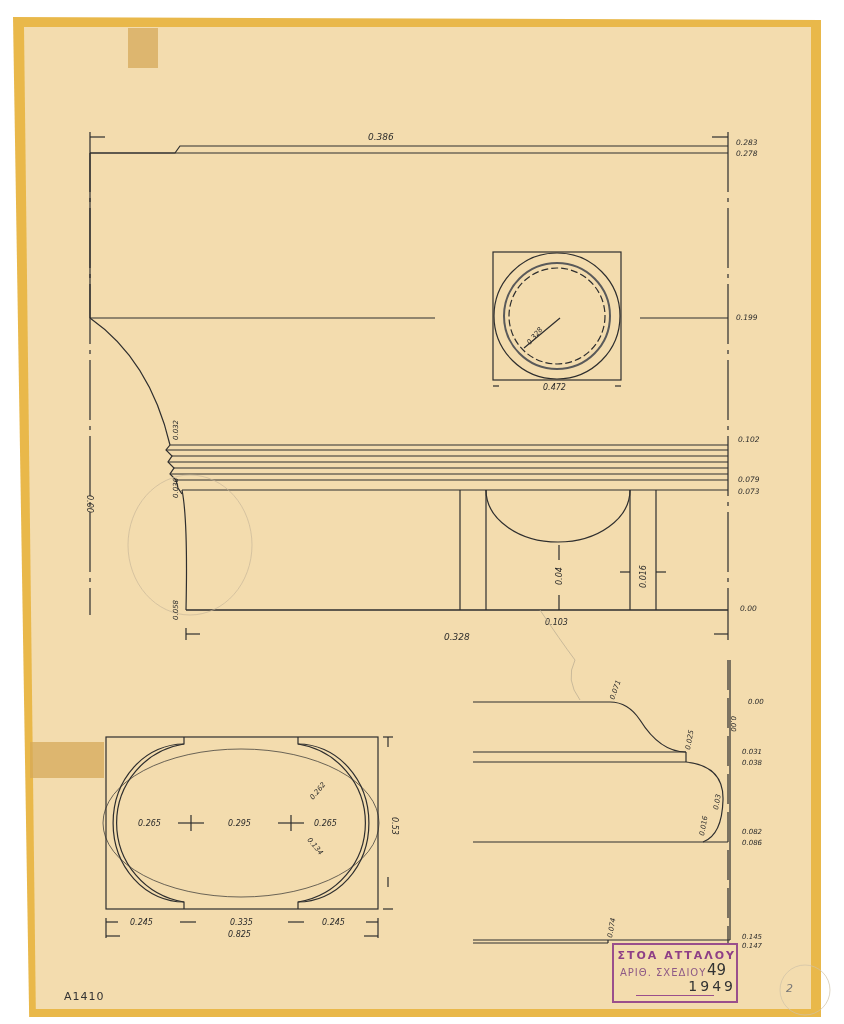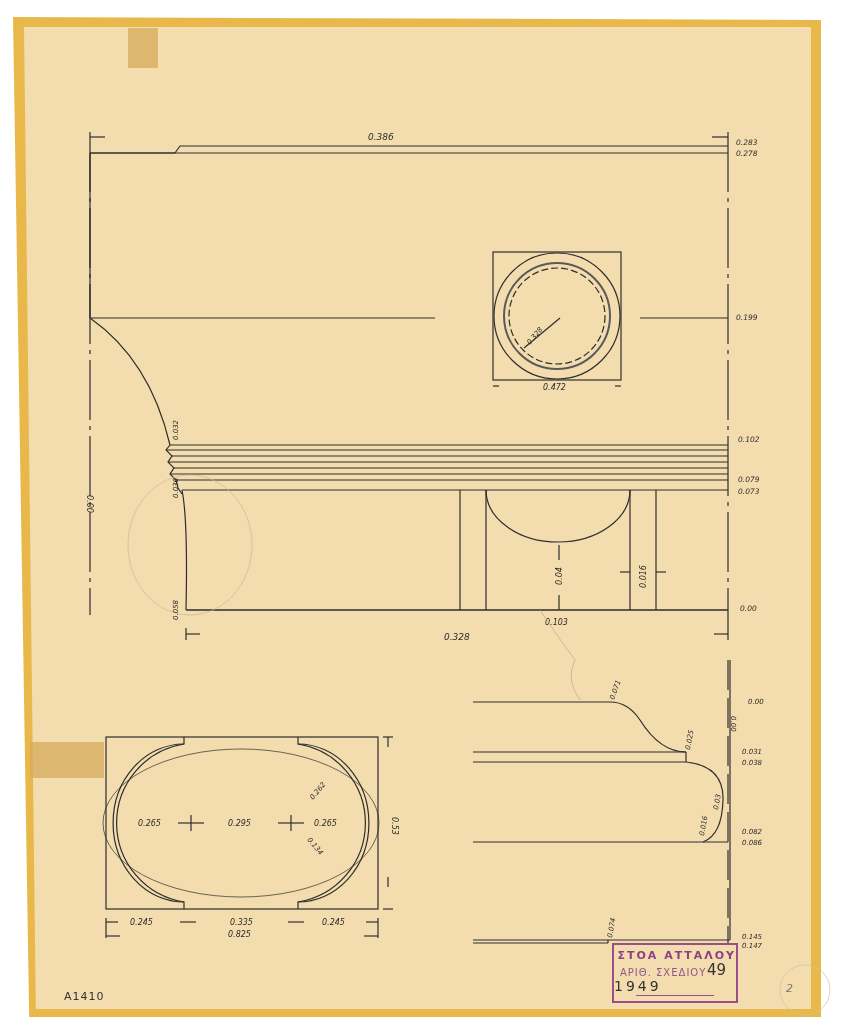--- a/index.html
+++ b/index.html
@@ -8,21 +8,21 @@
     clip-path: polygon(0 0, 100% 0.3%, 100% 100%, 2% 100%); }
   .sheet { position:absolute; left:24px; top:27px; width:787px; height:982px; background:#f3dcae;
     clip-path: polygon(0 0, 100% 0, 100% 100%, 1.5% 100%); }
   .tape { position:absolute; background:rgba(214,170,90,0.75); }
   svg.drawing { position:absolute; left:0; top:0; width:844px; height:1024px; }
   svg text { font-family:"DejaVu Sans", sans-serif; font-style:italic; fill:#2a2a2a; }
   .stamp { position:absolute; left:612px; top:943px; width:126px; height:60px; border:2px solid #9a4f8c; box-sizing:border-box; }
   .stamp-title { position:absolute; left:0; width:100%; top:4px; text-align:right; color:#8e3f86; font-weight:bold; font-size:11px; letter-spacing:2px; font-family:"DejaVu Sans", sans-serif; }
   .stamp-sub { position:absolute; left:6px; top:22px; color:#8e5a86; font-size:10px; letter-spacing:1px; font-family:"DejaVu Sans", sans-serif; }
   .stamp-num { position:absolute; right:10px; top:16px; color:#333; font-size:15px; font-family:"DejaVu Sans", sans-serif;text-align:right; }
-  .stamp-year { position:absolute; left:0; width:100%; top:33px; text-align:left; color:#333; font-size:14px; letter-spacing:3px; font-family:"DejaVu Sans", sans-serif; }
+  .stamp-year { position:absolute; left:0; width:100%; top:33px; text-align:right; color:#333; font-size:14px; letter-spacing:3px; font-family:"DejaVu Sans", sans-serif; }
   .stamp-line { position:absolute; left:22px; right:22px; top:50px; border-top:1px solid #9a4f8c; }
   .catalog { position:absolute; left:64px; top:990px; font-size:11px; color:#333; letter-spacing:1px; font-family:"DejaVu Sans", sans-serif; }
   .sheetnum { position:absolute; left:786px; top:982px; font-size:11px; color:#777; font-style:italic; font-family:"DejaVu Sans", sans-serif; }
 </style>
 </head>
 <body>
 
 <div class="sheet-border"></div>
 <div class="sheet"></div>
 <div class="tape" style="left:128px;top:28px;width:30px;height:40px;"></div>

